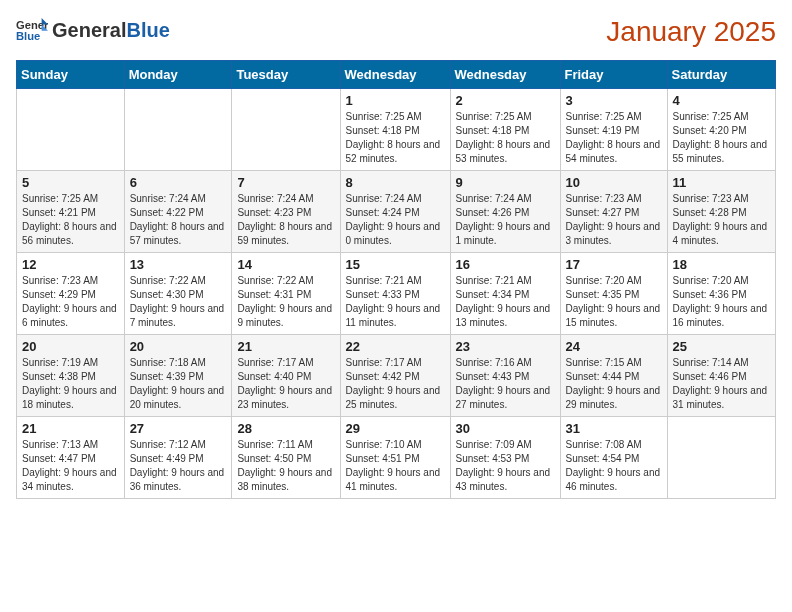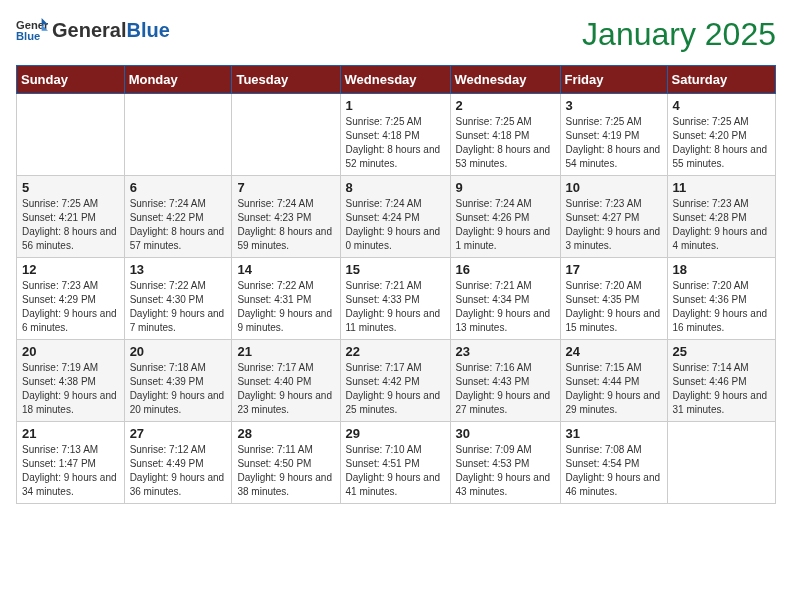--- a/index.html
+++ b/index.html
@@ -22,35 +22,35 @@
       gap: 4px;
     }
     .logo-icon {
       width: 32px;
       height: 28px;
     }
     .title-block {
       text-align: right;
     }
     .month-title {
-      font-size: 32px;
-      color: #15803d;
+      font-size: 28px;
+      color: #c2410c;
       font-weight: normal;
     }
     .location-title {
       font-size: 16px;
       color: #555;
     }
     .calendar {
       width: 100%;
       border-collapse: collapse;
       border: 1px solid #ccc;
     }
     .calendar th {
-      background-color: #7f1d1d;
+      background-color: #0369a1;
       color: #fff;
       font-size: 13px;
       padding: 6px 4px;
       text-align: left;
       border: 1px solid #1a5fa8;
     }
     .calendar td {
       vertical-align: top;
       border: 1px solid #ccc;
       padding: 4px 5px;
@@ -272,21 +272,21 @@
           <span class="day-number">25</span>
           <div class="day-info" style="white-space: pre-line;">Sunrise: 7:14 AM
 Sunset: 4:46 PM
 Daylight: 9 hours and 31 minutes.</div>
         </td>
       </tr>
       <tr>
         <td>
           <span class="day-number">21</span>
           <div class="day-info" style="white-space: pre-line;">Sunrise: 7:13 AM
-Sunset: 1:47 PM
+Sunset: 4:47 PM
 Daylight: 9 hours and 34 minutes.</div>
         </td>
         <td>
           <span class="day-number">27</span>
           <div class="day-info" style="white-space: pre-line;">Sunrise: 7:12 AM
 Sunset: 4:49 PM
 Daylight: 9 hours and 36 minutes.</div>
         </td>
         <td>
           <span class="day-number">28</span>

